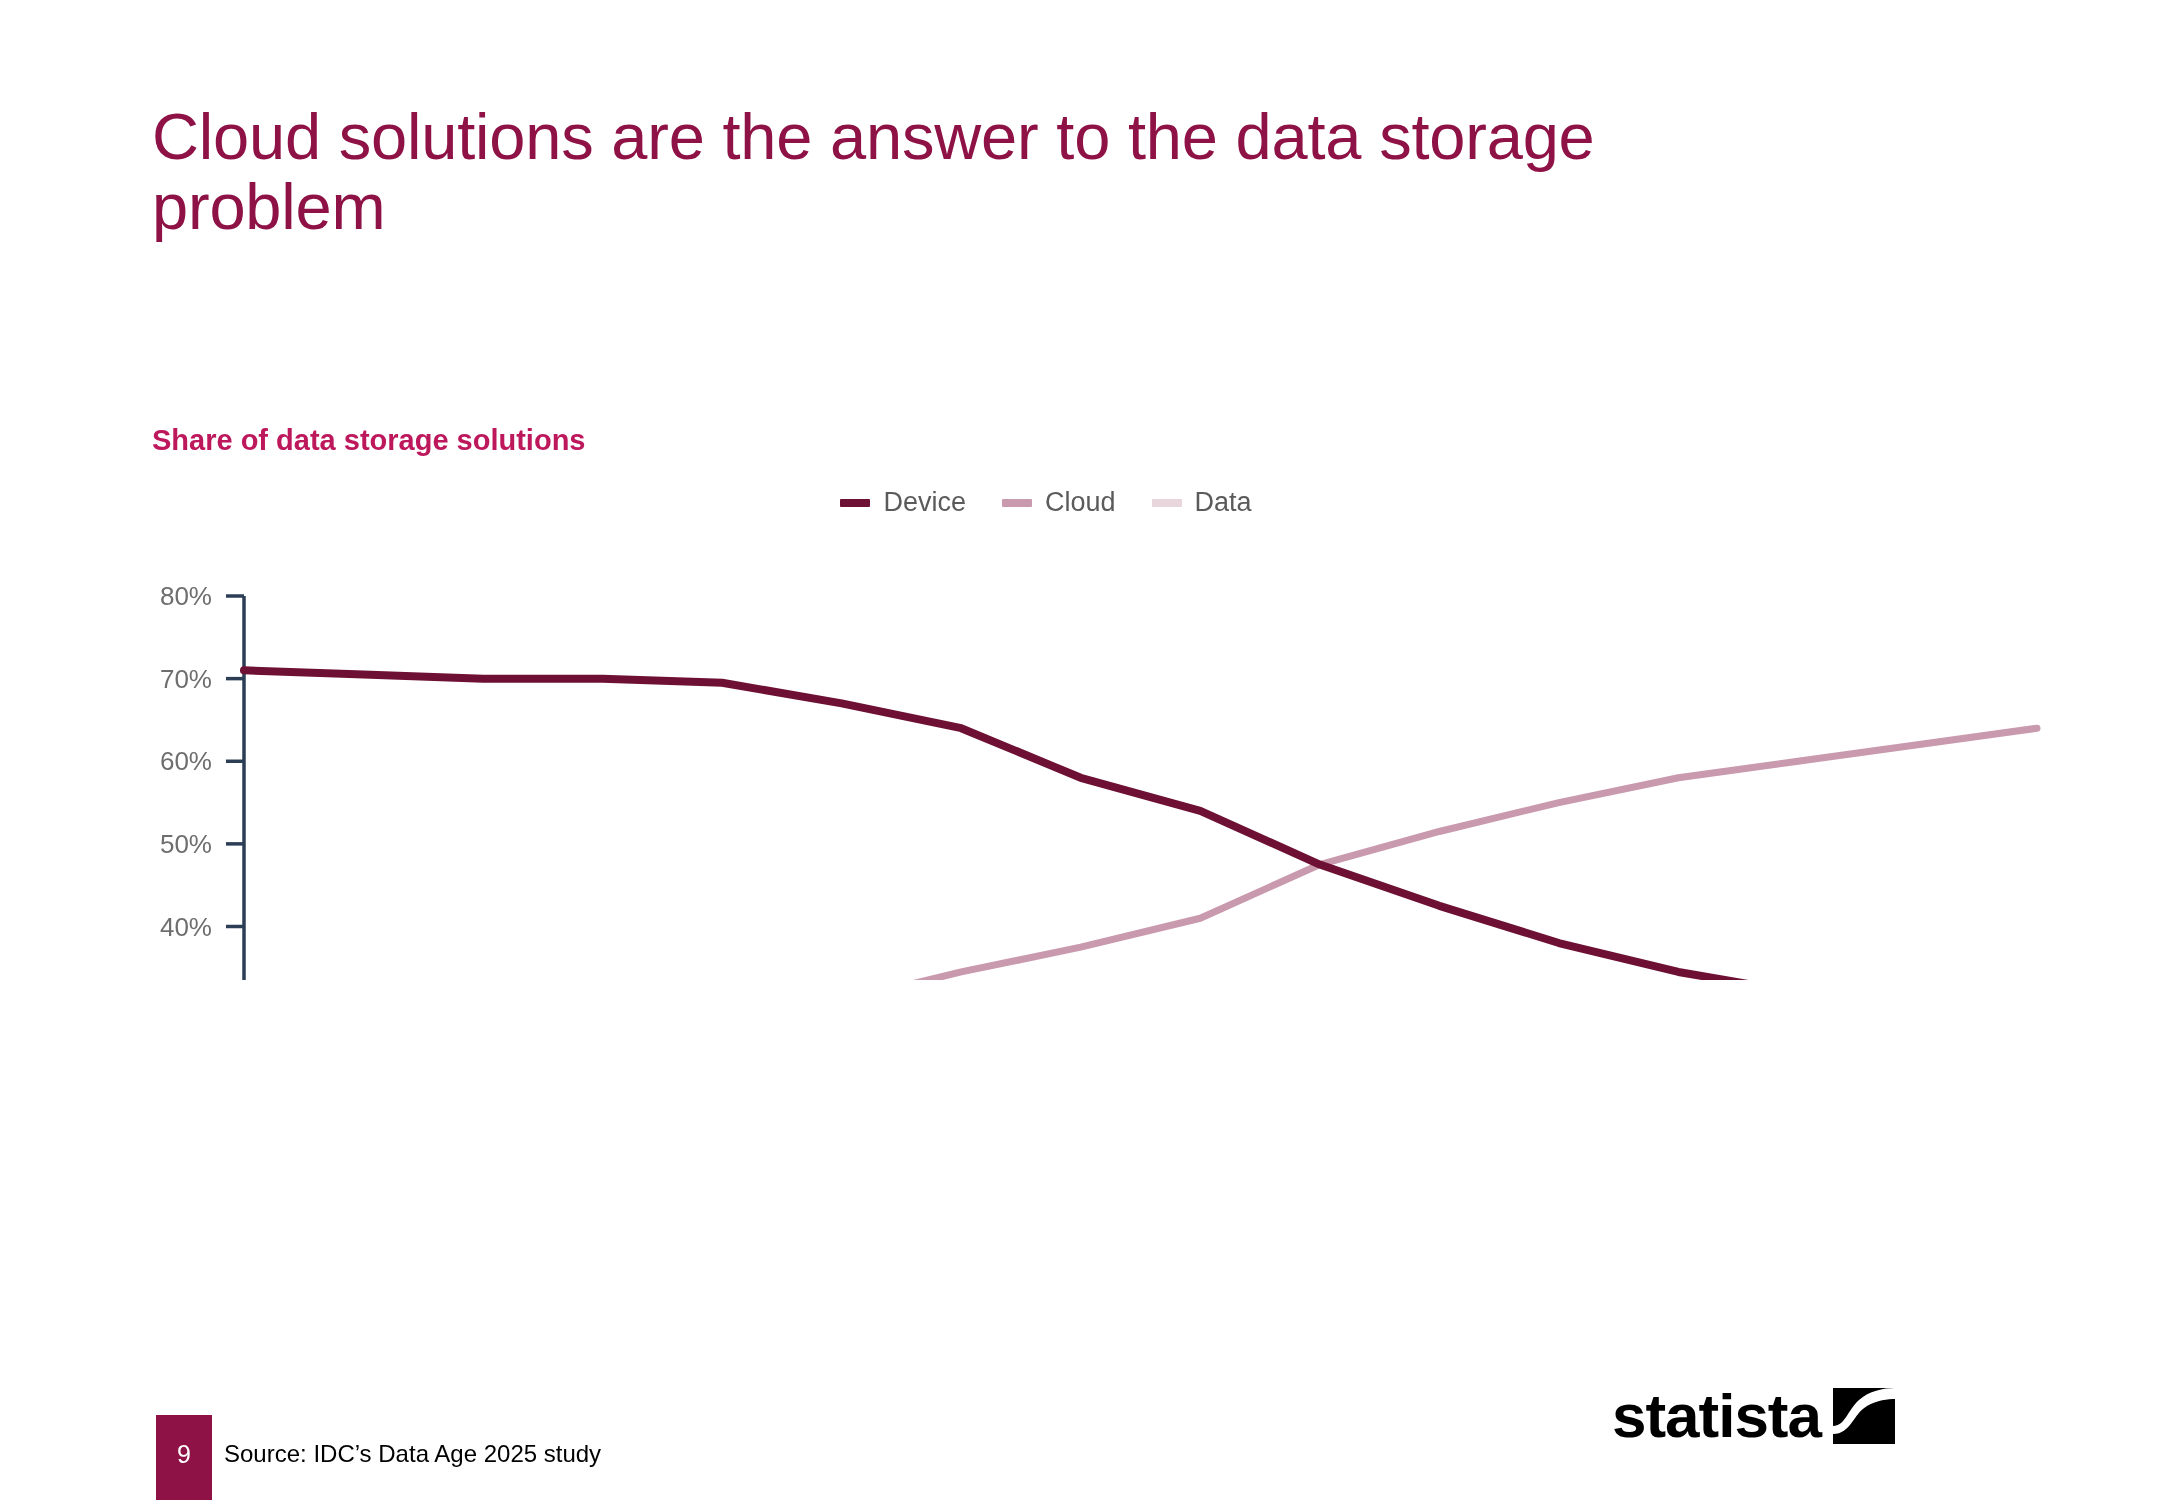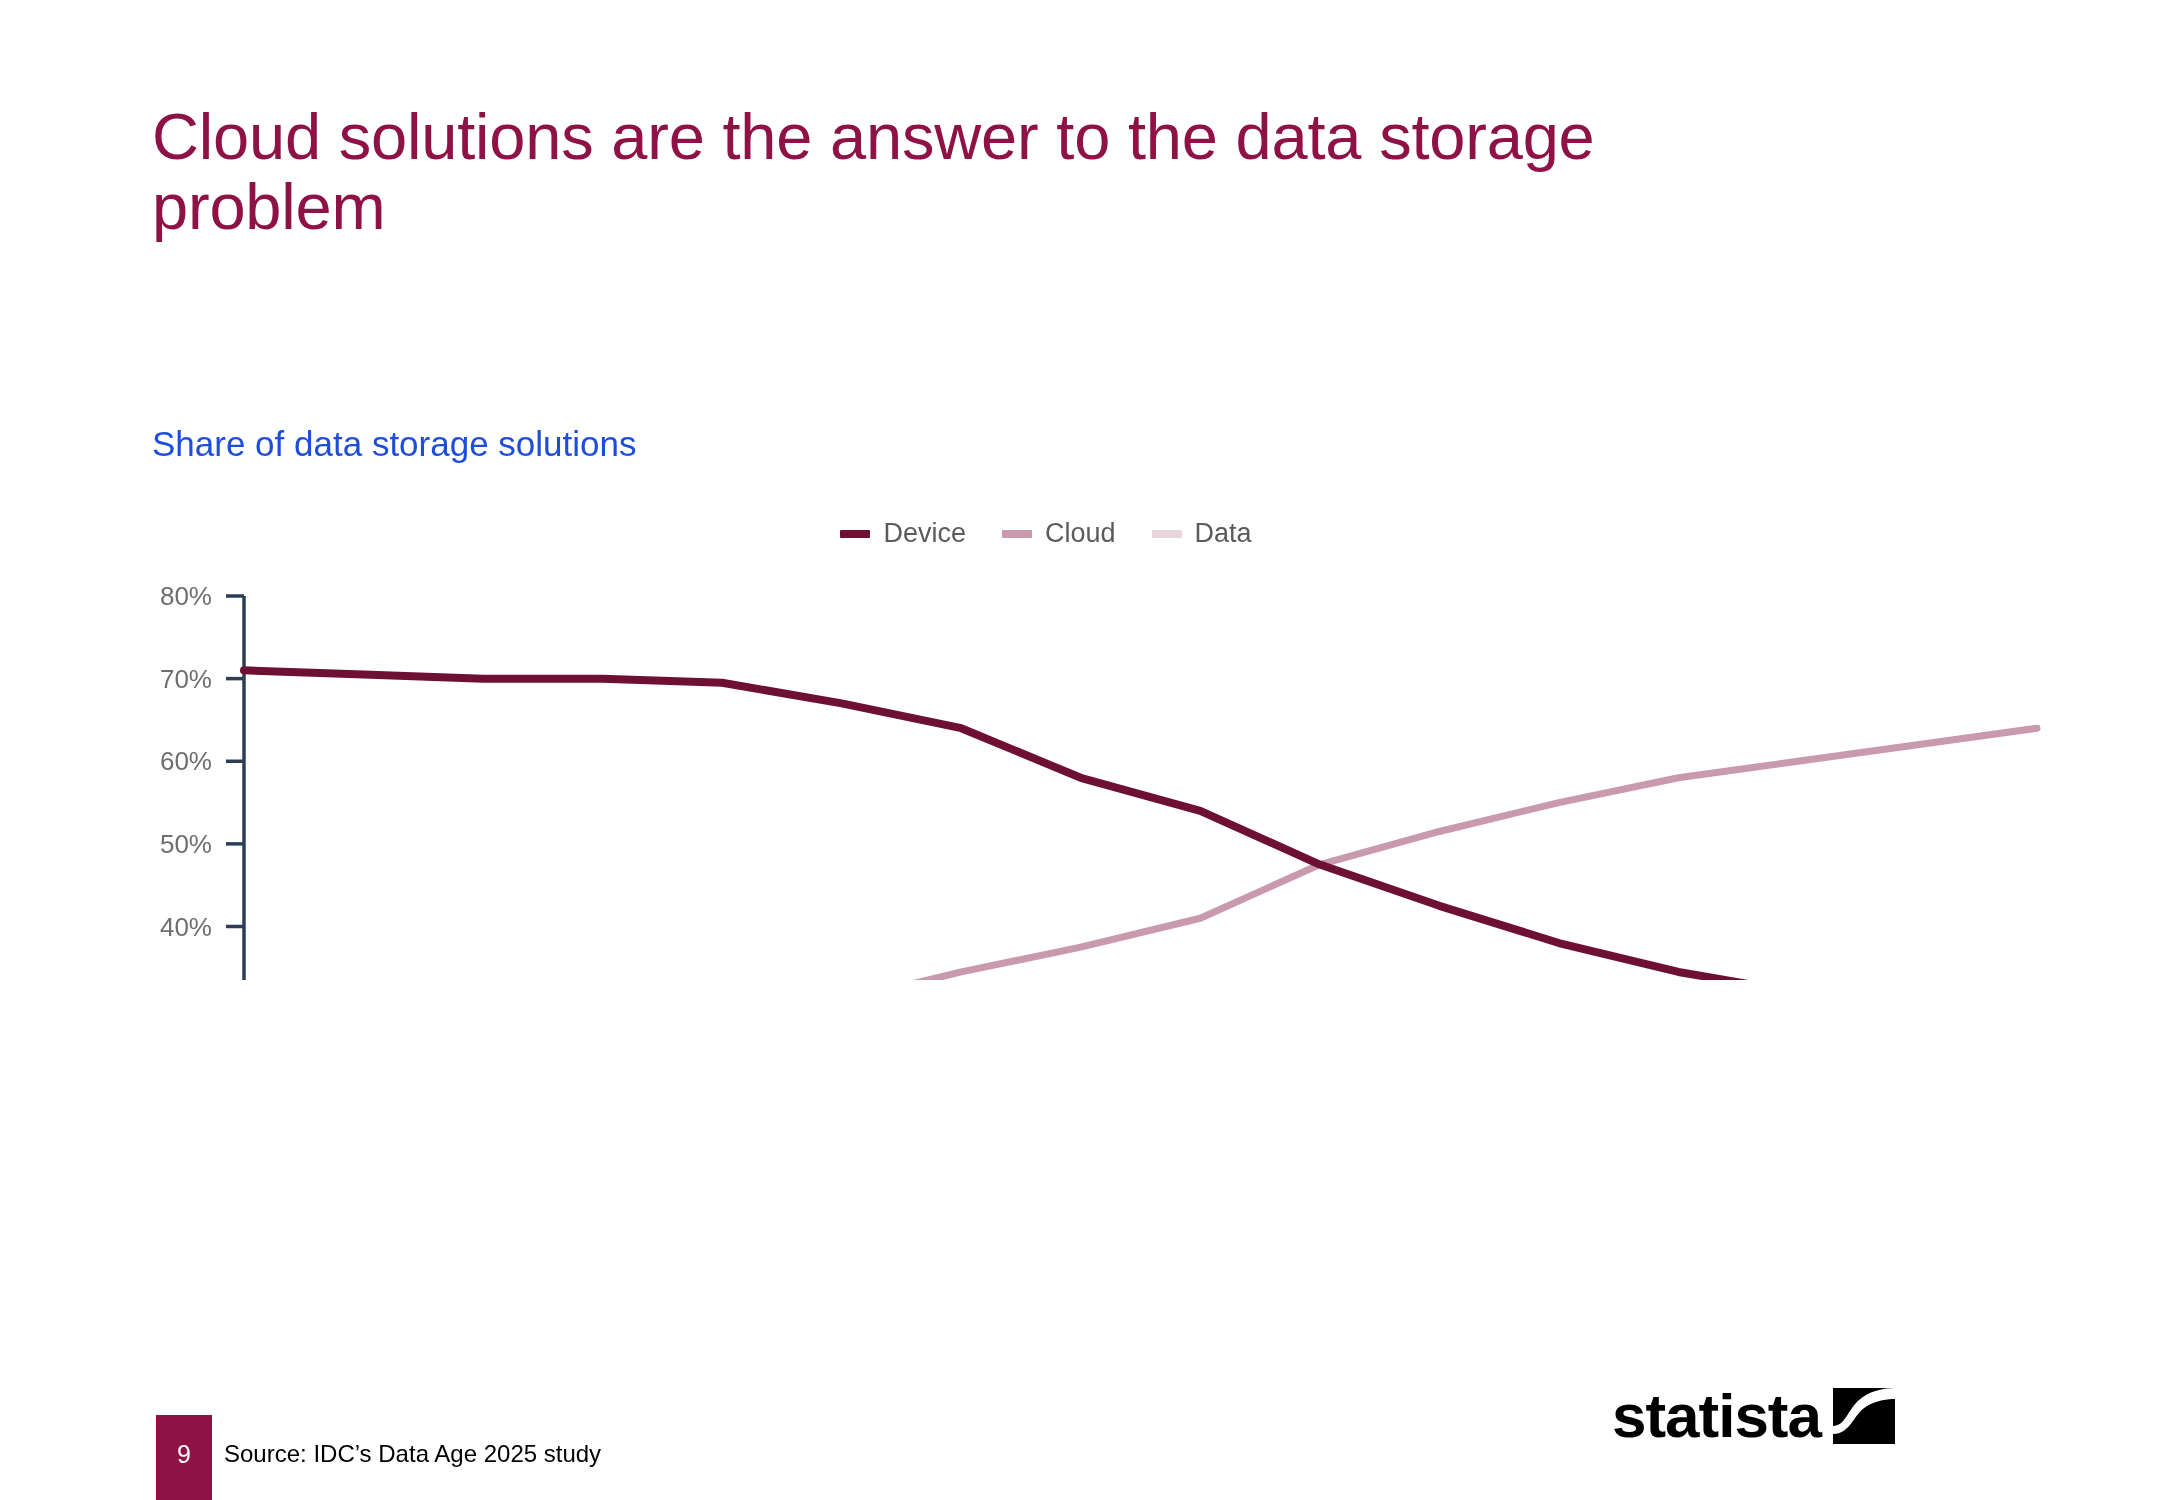--- a/index.html
+++ b/index.html
@@ -34,41 +34,40 @@
     color: #8e1245;
     letter-spacing: -0.2px;
     white-space: pre-wrap;
   }
 
   
   .chart-subtitle {
     position: absolute;
     left: 136px;
     top: 424px;
-    font-size: 35px;
-    font-weight: normal;
-    color: #1d4ed8;
+    font-size: 29px;
+    font-weight: bold;
+    color: #be185d;
   }
 
   
   .legend {
     position: absolute;
     left: 0;
     top: 487px;
     width: 2060px;
     display: flex;
     justify-content: center;
     align-items: center;
     gap: 36px;
   }
   .legend-item {
     display: flex;
     align-items: center;
     gap: 13px;
-    margin-top: 31px;
   }
   .legend-swatch {
     display: inline-block;
     width: 30px;
     height: 8px;
     border-radius: 1px;
   }
   .legend-label {
     font-size: 27px;
     color: #5b5b5b;

